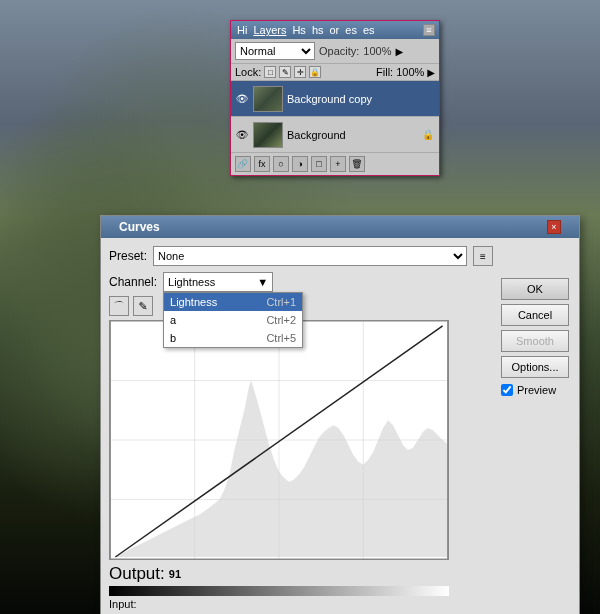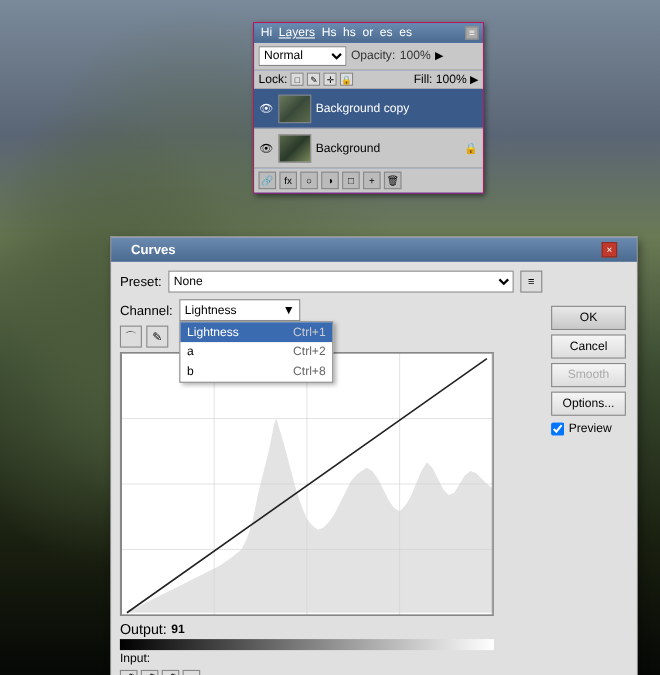--- a/index.html
+++ b/index.html
@@ -302,21 +302,21 @@
       width: 100%;
       height: 100%;
     }
 
     .curves-output-row {
       display: flex;
       align-items: center;
       gap: 4px;
       margin-top: 4px;
     }
-    .output-label { font-size: 13px; }
+    .output-label { font-size: 17px; }
     .output-value { font-size: 11px; font-weight: bold; }
 
     .curves-input-row {
       display: flex;
       align-items: flex-end;
       gap: 4px;
       margin-top: 2px;
     }
     .input-label { font-size: 11px; }
 
@@ -447,21 +447,21 @@
             <div class="channel-menu-item selected">
               <span>Lightness</span>
               <span class="channel-shortcut">Ctrl+1</span>
             </div>
             <div class="channel-menu-item">
               <span>a</span>
               <span class="channel-shortcut">Ctrl+2</span>
             </div>
             <div class="channel-menu-item">
               <span>b</span>
-              <span class="channel-shortcut">Ctrl+8</span>
+              <span class="channel-shortcut">Ctrl+5</span>
             </div>
           </div>
         </div>
       </div>
 
       <div style="display:flex;align-items:center;gap:4px;margin-bottom:4px;margin-top:2px;">
         <div class="curve-tool-btn">⌒</div>
         <div class="curve-tool-btn">✎</div>
       </div>
 

